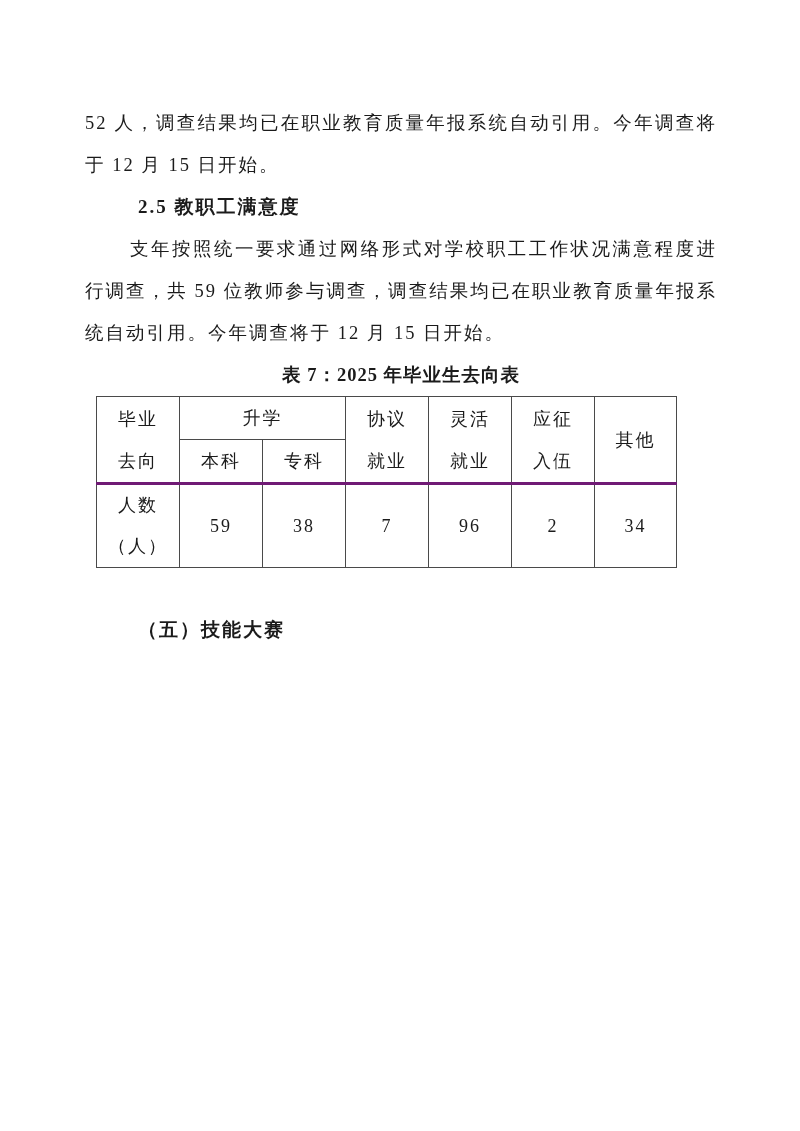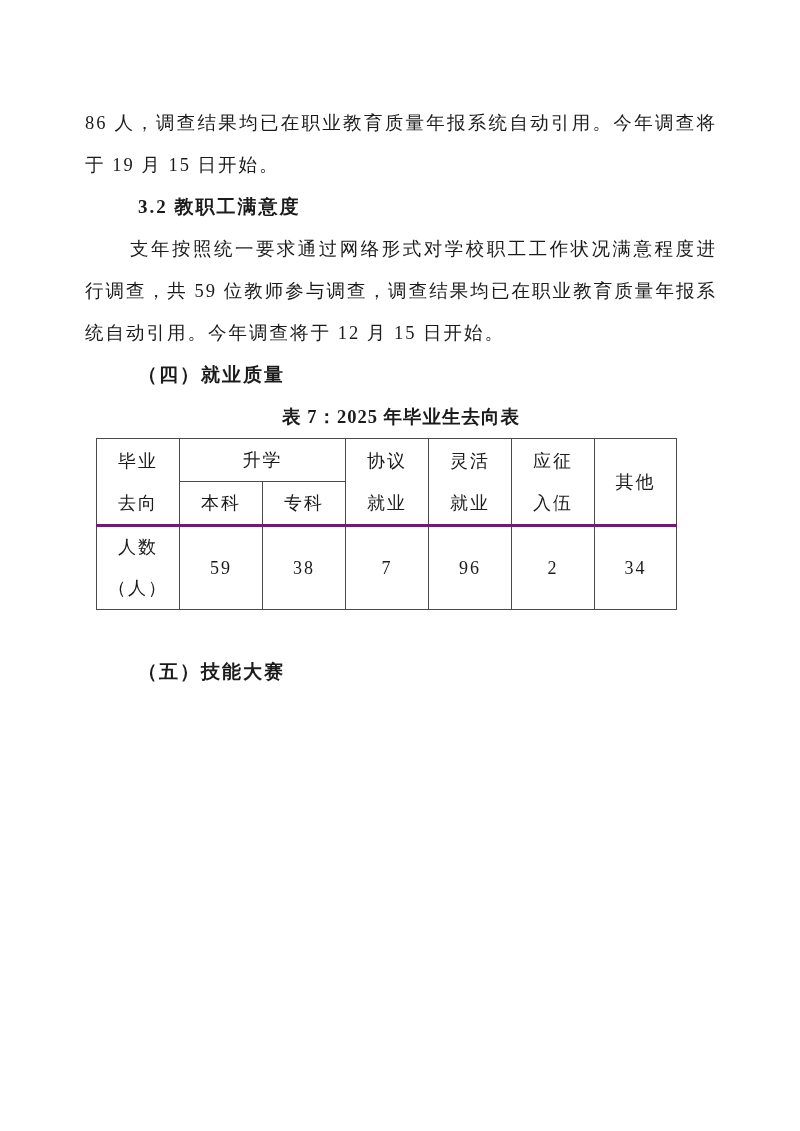--- a/index.html
+++ b/index.html
@@ -77,27 +77,26 @@
     color: #333333;
     font-family: "Liberation Serif", "DejaVu Serif", serif;
   }
 </style>
 </head>
 <body>
 
 <div class="page">
   <div class="content">
 
-    <p class="para">86 人，调查结果均已在职业教育质量年报系统自动引用。今年调查将于 19 月 15 日开始。</p>
+    <p class="para">52 人，调查结果均已在职业教育质量年报系统自动引用。今年调查将于 12 月 15 日开始。</p>
 
-    <h3 class="heading">3.2 教职工满意度</h3>
+    <h3 class="heading">2.5 教职工满意度</h3>
 
     <p class="para indent">支年按照统一要求通过网络形式对学校职工工作状况满意程度进行调查，共 59 位教师参与调查，调查结果均已在职业教育质量年报系统自动引用。今年调查将于 12 月 15 日开始。</p>
 
-    <h3 class="heading">（四）就业质量</h3>
 
 
     <p class="caption">表 7：2025 年毕业生去向表</p>
 
     <table class="t7">
       <colgroup>
         <col style="width:83px">
           <col style="width:83px">
           <col style="width:83px">
         <col style="width:83px">

